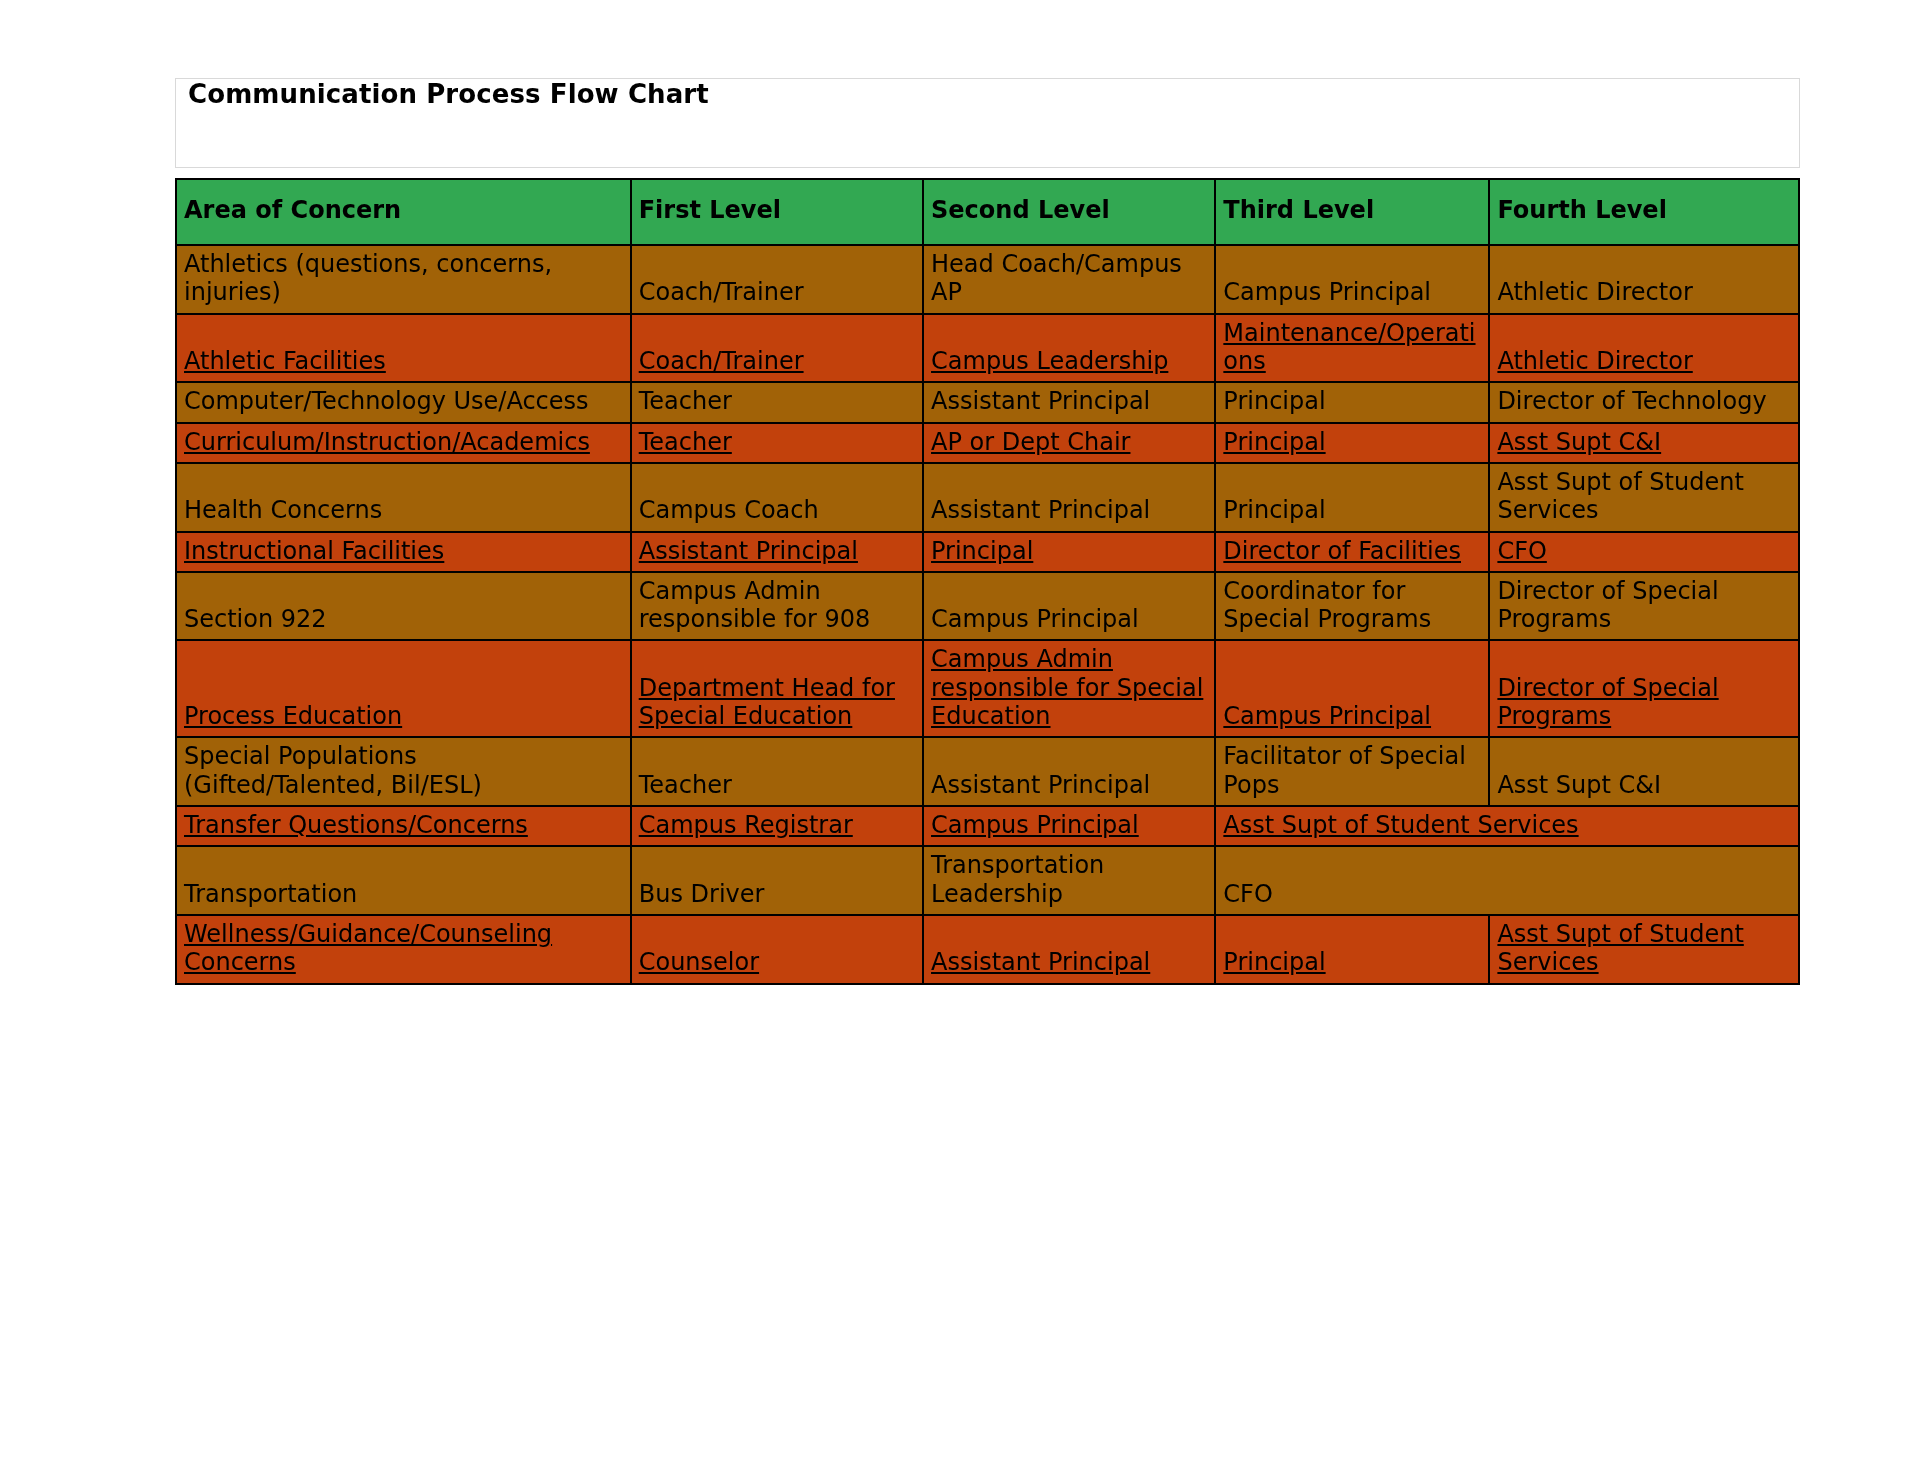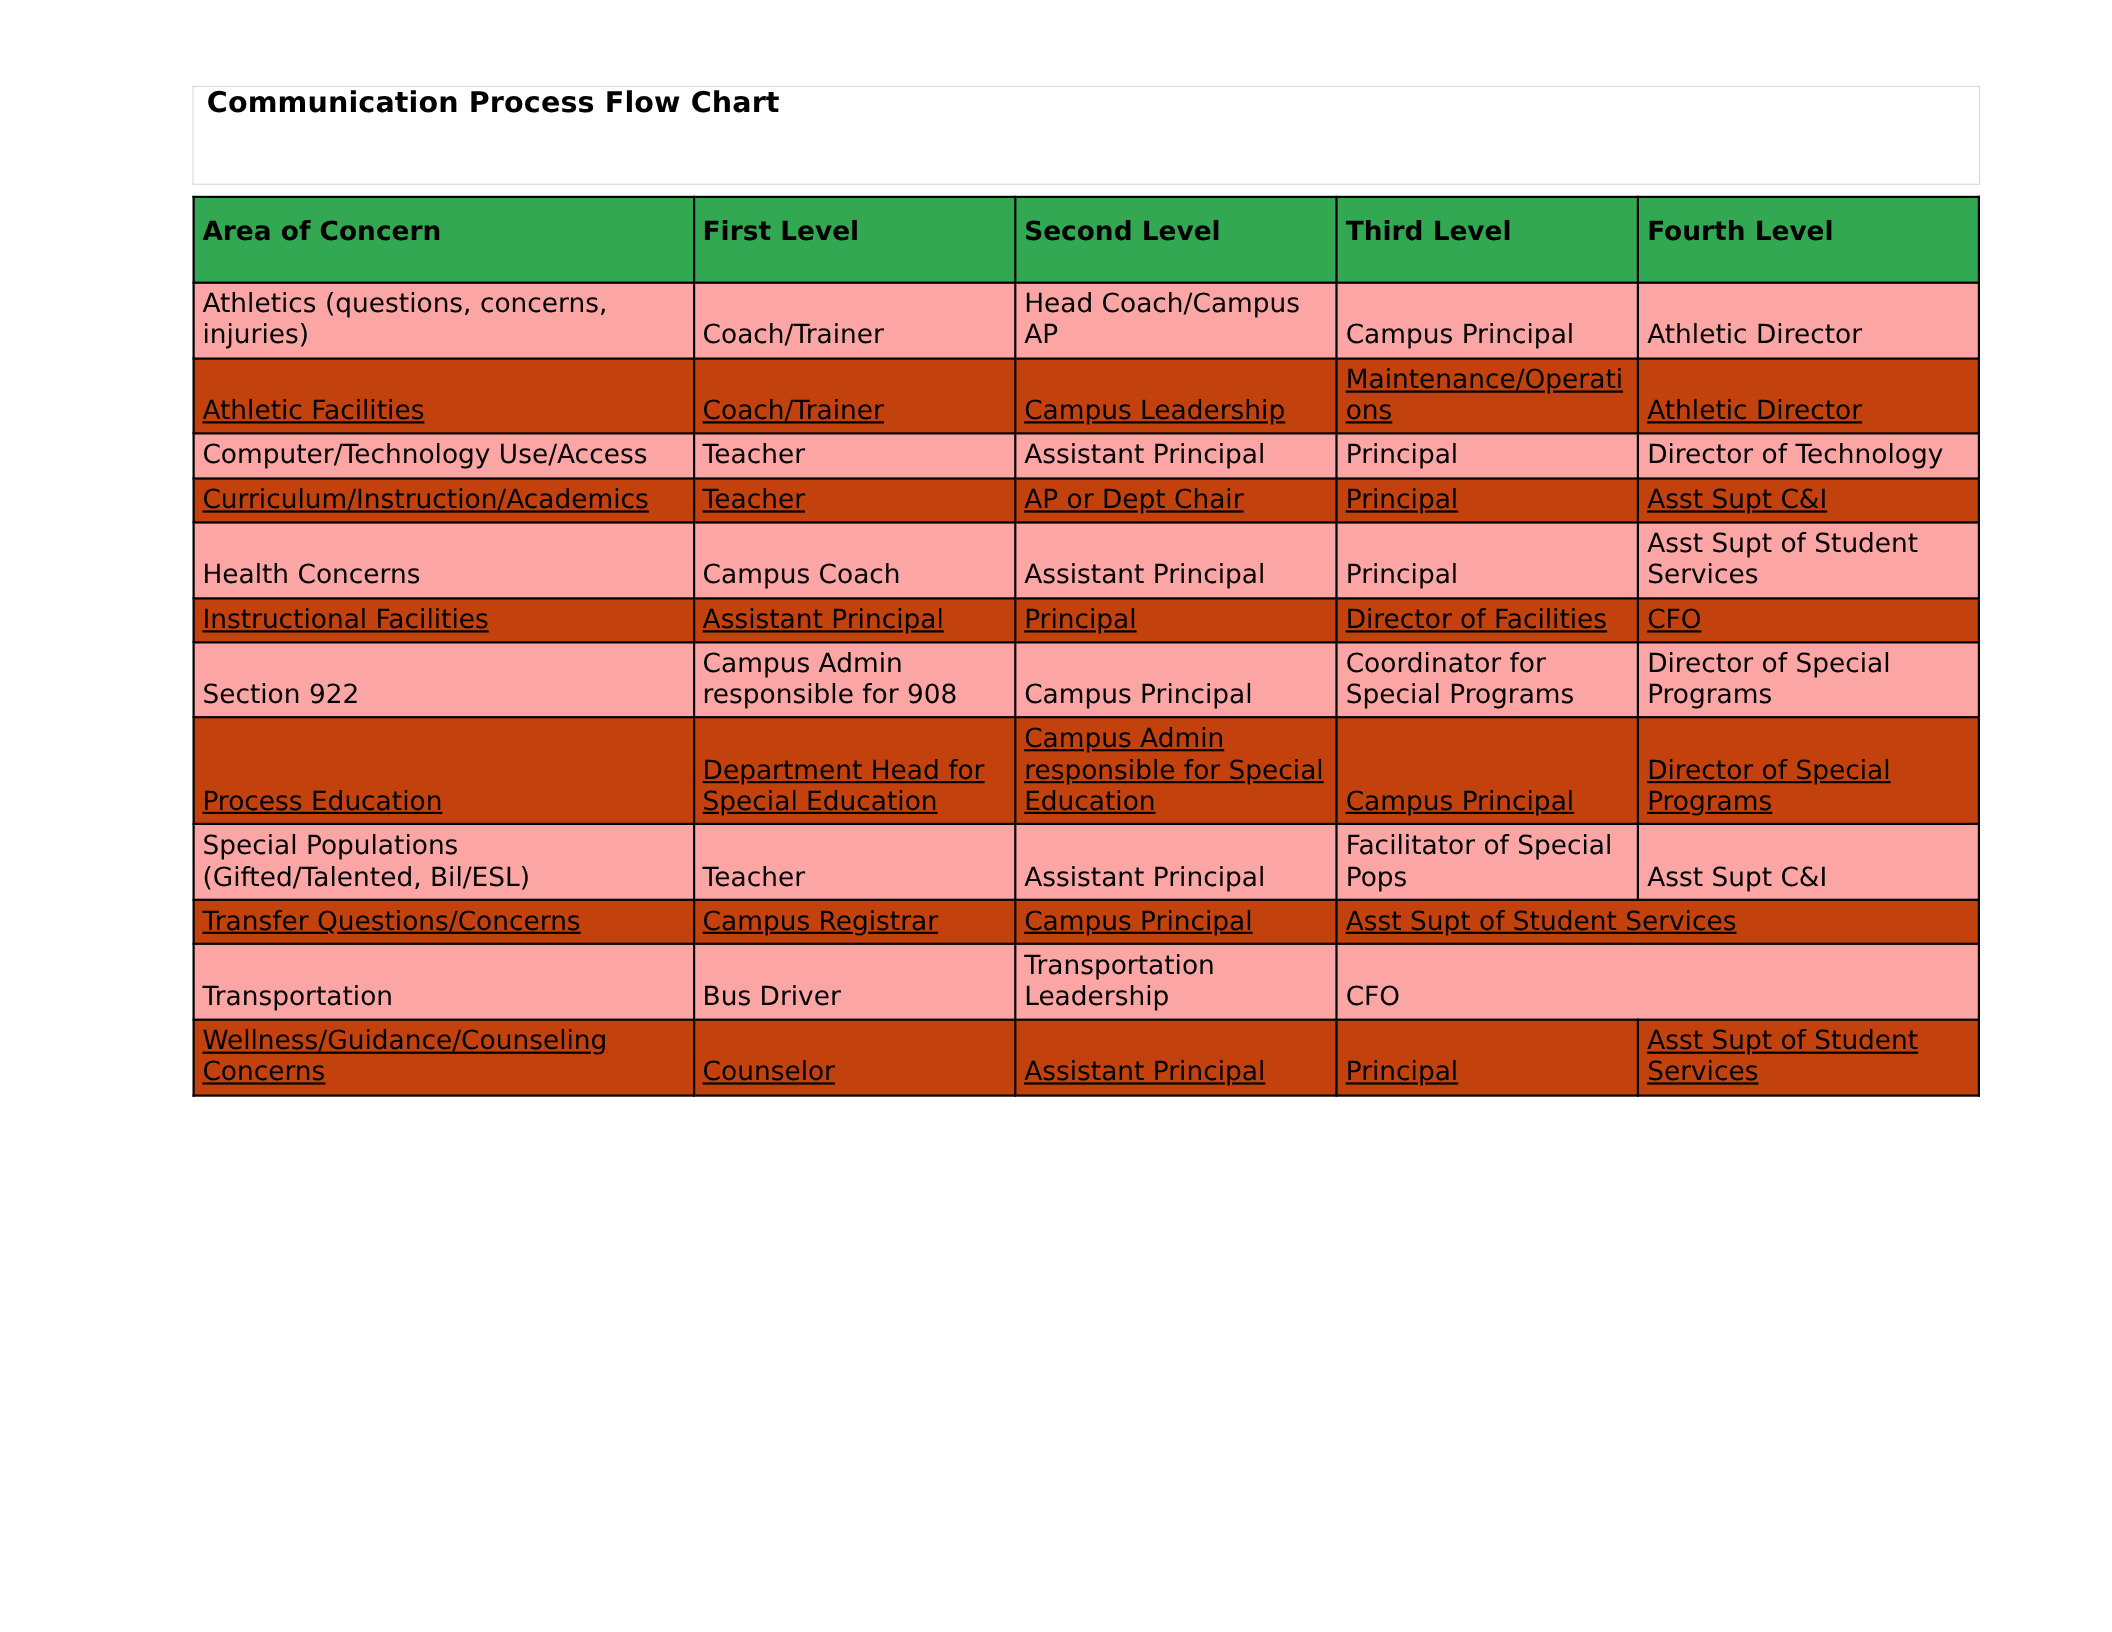--- a/index.html
+++ b/index.html
@@ -53,28 +53,28 @@
     padding: 4px 7px 6px 7px;
     vertical-align: bottom;
     word-wrap: break-word;
   }
   table.flow th {
     background: #32a852;
     font-weight: bold;
     vertical-align: middle;
     height: 52px;
     text-align: left;
-    padding-bottom: 20px;
+    padding-bottom: 8px;
   }
   tr.shade td {
     background: #c2410c;
     text-decoration: underline;
   }
   tr.plain td {
-    background: #fca5a5;
+    background: #a16207;
   }
   .col0 { width: 448px; }
   .col1 { width: 288px; }
   .col2 { width: 288px; }
   .col3 { width: 270px; }
   .col4 { width: 305px; }
   td.wide { }
 </style>
 </head>
 <body>

